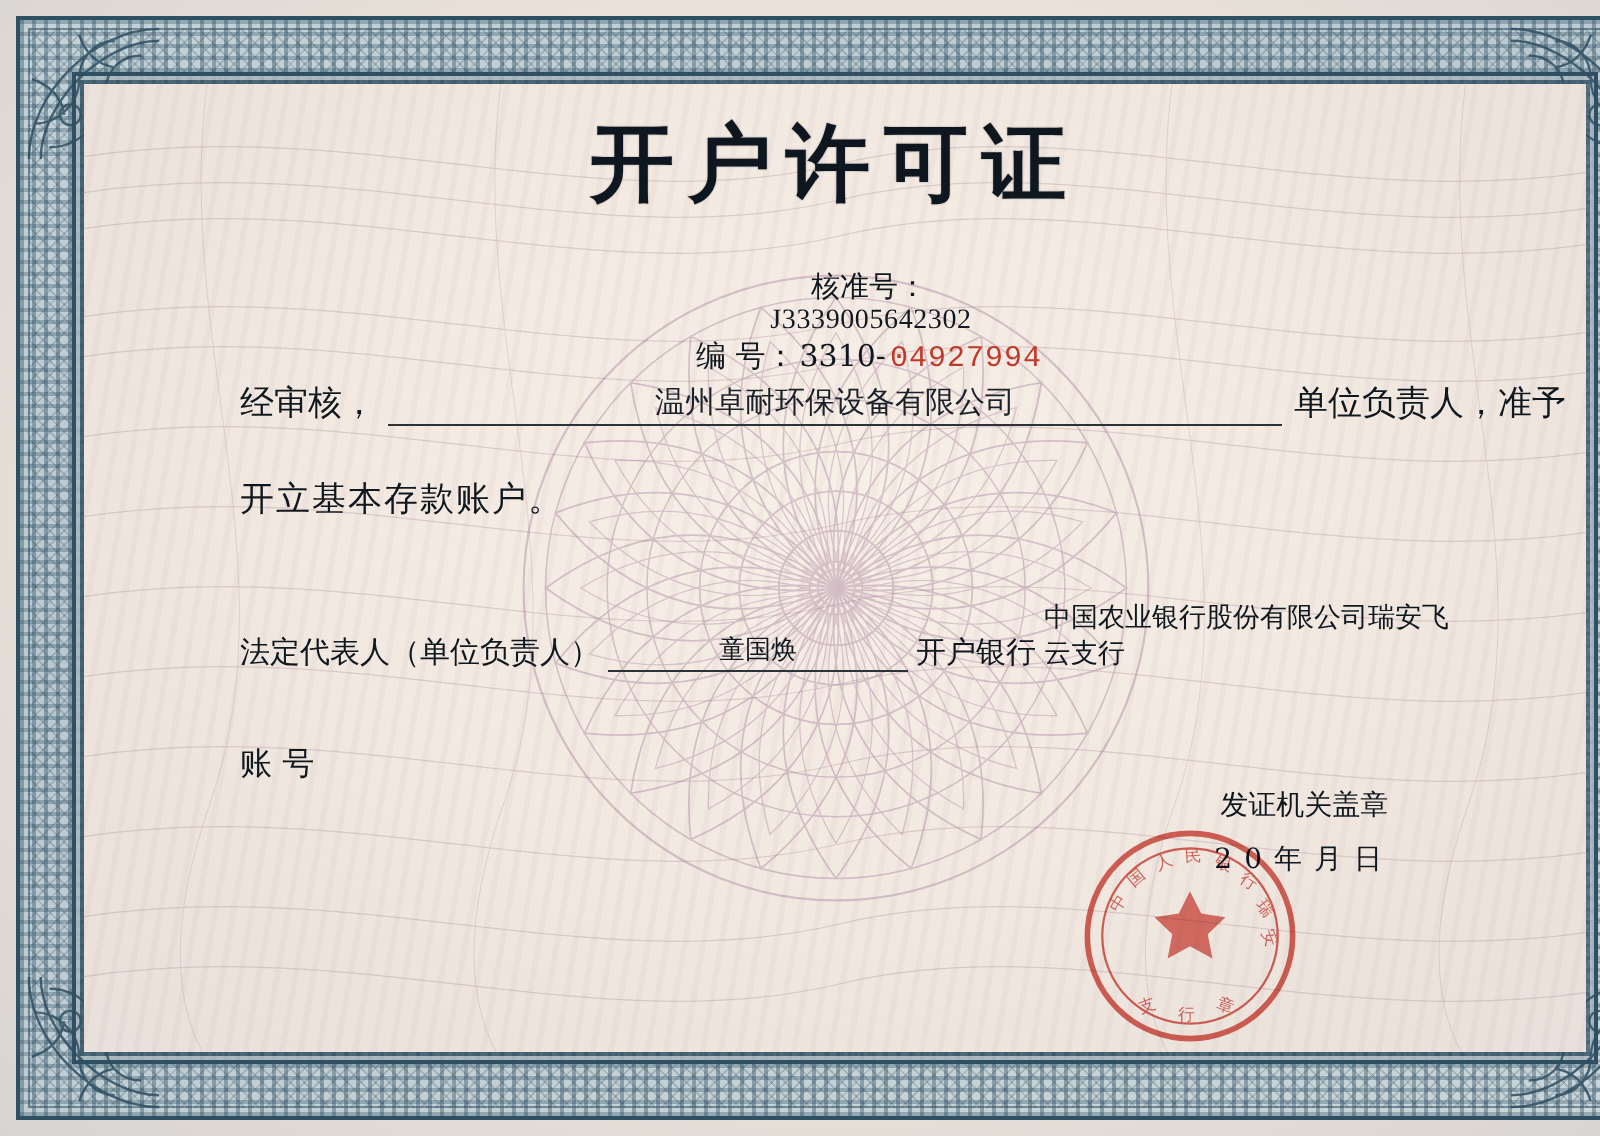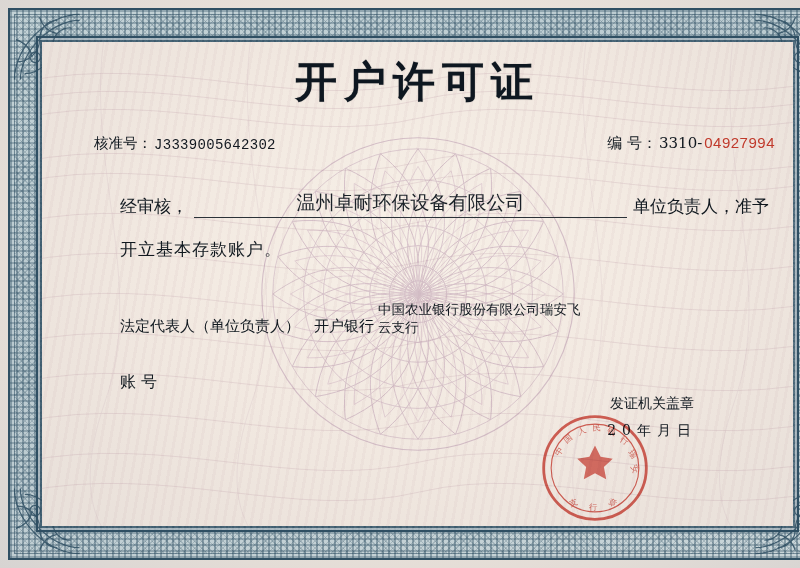--- a/index.html
+++ b/index.html
@@ -107,65 +107,66 @@
     letter-spacing: 7px;
     color: #0e1720;
     text-shadow: 0 0 1px rgba(0,0,0,0.35);
   }
   .row-approval {
     position: absolute;
     top: 92px;
     left: 52px;
     right: 18px;
     display: flex;
-    align-items: flex-end;
+    align-items: center;
     font-size: 14.5px;
     font-family: "DejaVu Serif", serif;
+    flex-direction: column;
   }
   .lbl { white-space: nowrap; color: #10181f; }
   .val-approval {
-    font-family: Liberation Mono, monospace;
+    font-family: Liberation Serif, serif;
     font-size: 14px;
     margin-left: 2px;
     letter-spacing: 0.3px;
   }
   .row-approval .spacer { flex: 1; }
   .serial-wrap {
     display: flex;
     align-items: baseline;
     font-size: 15px;
     white-space: nowrap;
   }
   .serial-prefix { color: #10181f; margin-right: 2px; }
   .serial-red {
     color: #c0392b;
-    font-family: Liberation Sans, sans-serif;
+    font-family: Liberation Mono, monospace;
     letter-spacing: 0.5px;
   }
 
   .body-line {
     position: absolute;
     font-family: "DejaVu Serif", serif;
     color: #10181f;
   }
   .line1 {
     top: 148px;
     left: 78px;
-    right: 24px;
+    right: 10px;
     display: flex;
     align-items: flex-end;
     font-size: 17px;
   }
   .fill {
     position: relative;
     flex: 1;
     margin: 0 6px;
     border-bottom: 1px solid #2b3238;
     text-align: center;
-    font-size: 19px;
+    font-size: 15px;
     padding-bottom: 1px;
     color: #1a2128;
   }
   .line2 {
     top: 196px;
     left: 78px;
     font-size: 17px;
     letter-spacing: 1px;
   }
   .line3 {
@@ -177,21 +178,21 @@
     font-size: 15px;
   }
   .rep-name {
     width: 150px;
     border-bottom: 1px solid #2b3238;
     text-align: center;
     font-size: 13px;
     padding-bottom: 1px;
     margin: 0 4px;
   }
-  .bank-label { white-space: nowrap; margin-left: 14px; }
+  .bank-label { white-space: nowrap; }
   .bank-value {
     margin-left: 4px;
     max-width: 215px;
     font-size: 13.5px;
     line-height: 1.35;
     border-bottom: 0;
   }
   .line4 {
     top: 330px;
     left: 78px;
@@ -395,20 +396,21 @@
       <div class="body-line line1">
         <span class="lbl">经审核，</span>
         <span class="fill">温州卓耐环保设备有限公司</span>
         <span class="lbl">单位负责人，准予</span>
       </div>
 
       <div class="body-line line2">开立基本存款账户。</div>
 
       <div class="body-line line3">
         <span class="lbl">法定代表人（单位负责人）</span>
+        <span class="rep-name">童国焕</span>
         <span class="lbl bank-label">开户银行</span>
         <span class="bank-value">中国农业银行股份有限公司瑞安飞云支行</span>
       </div>
 
       <div class="body-line line4">
         <span class="lbl">账 号</span>
       </div>
 
       <div class="issuer-block">
         <div>发证机关盖章</div>

